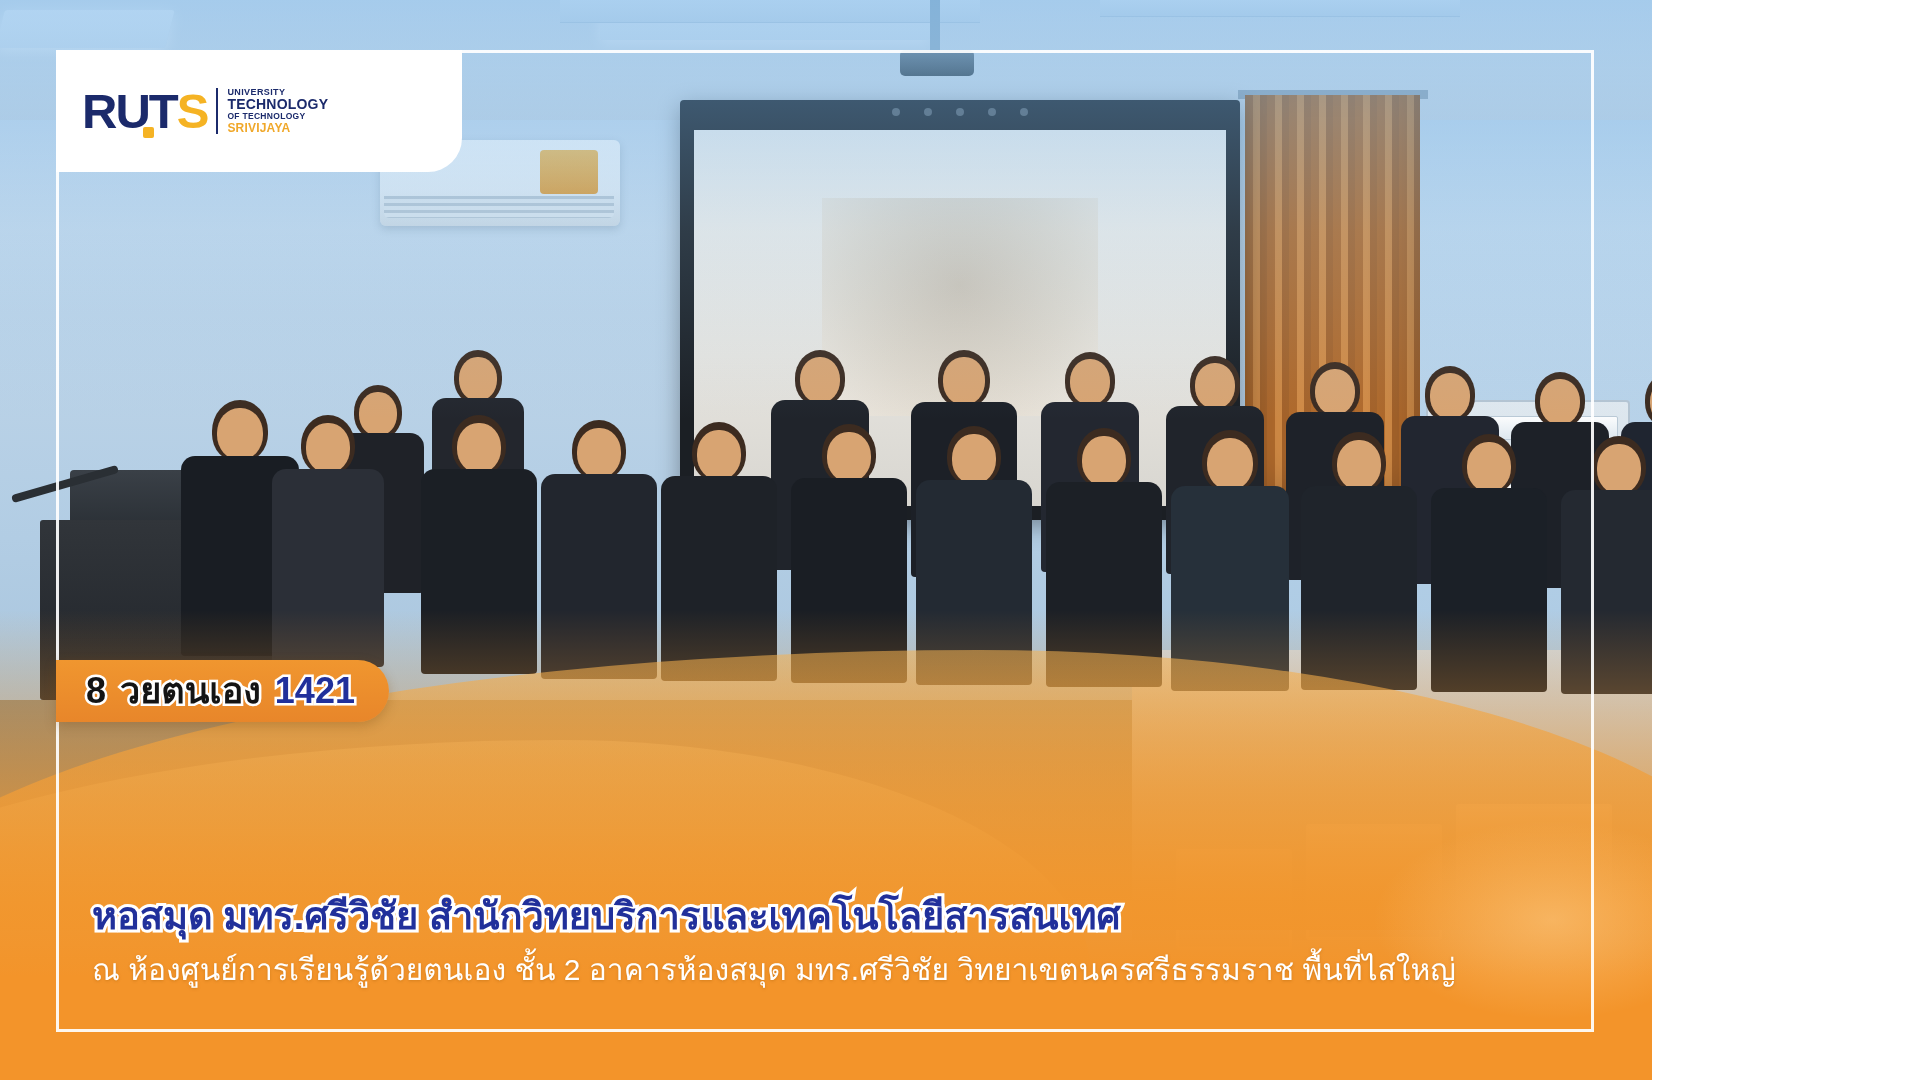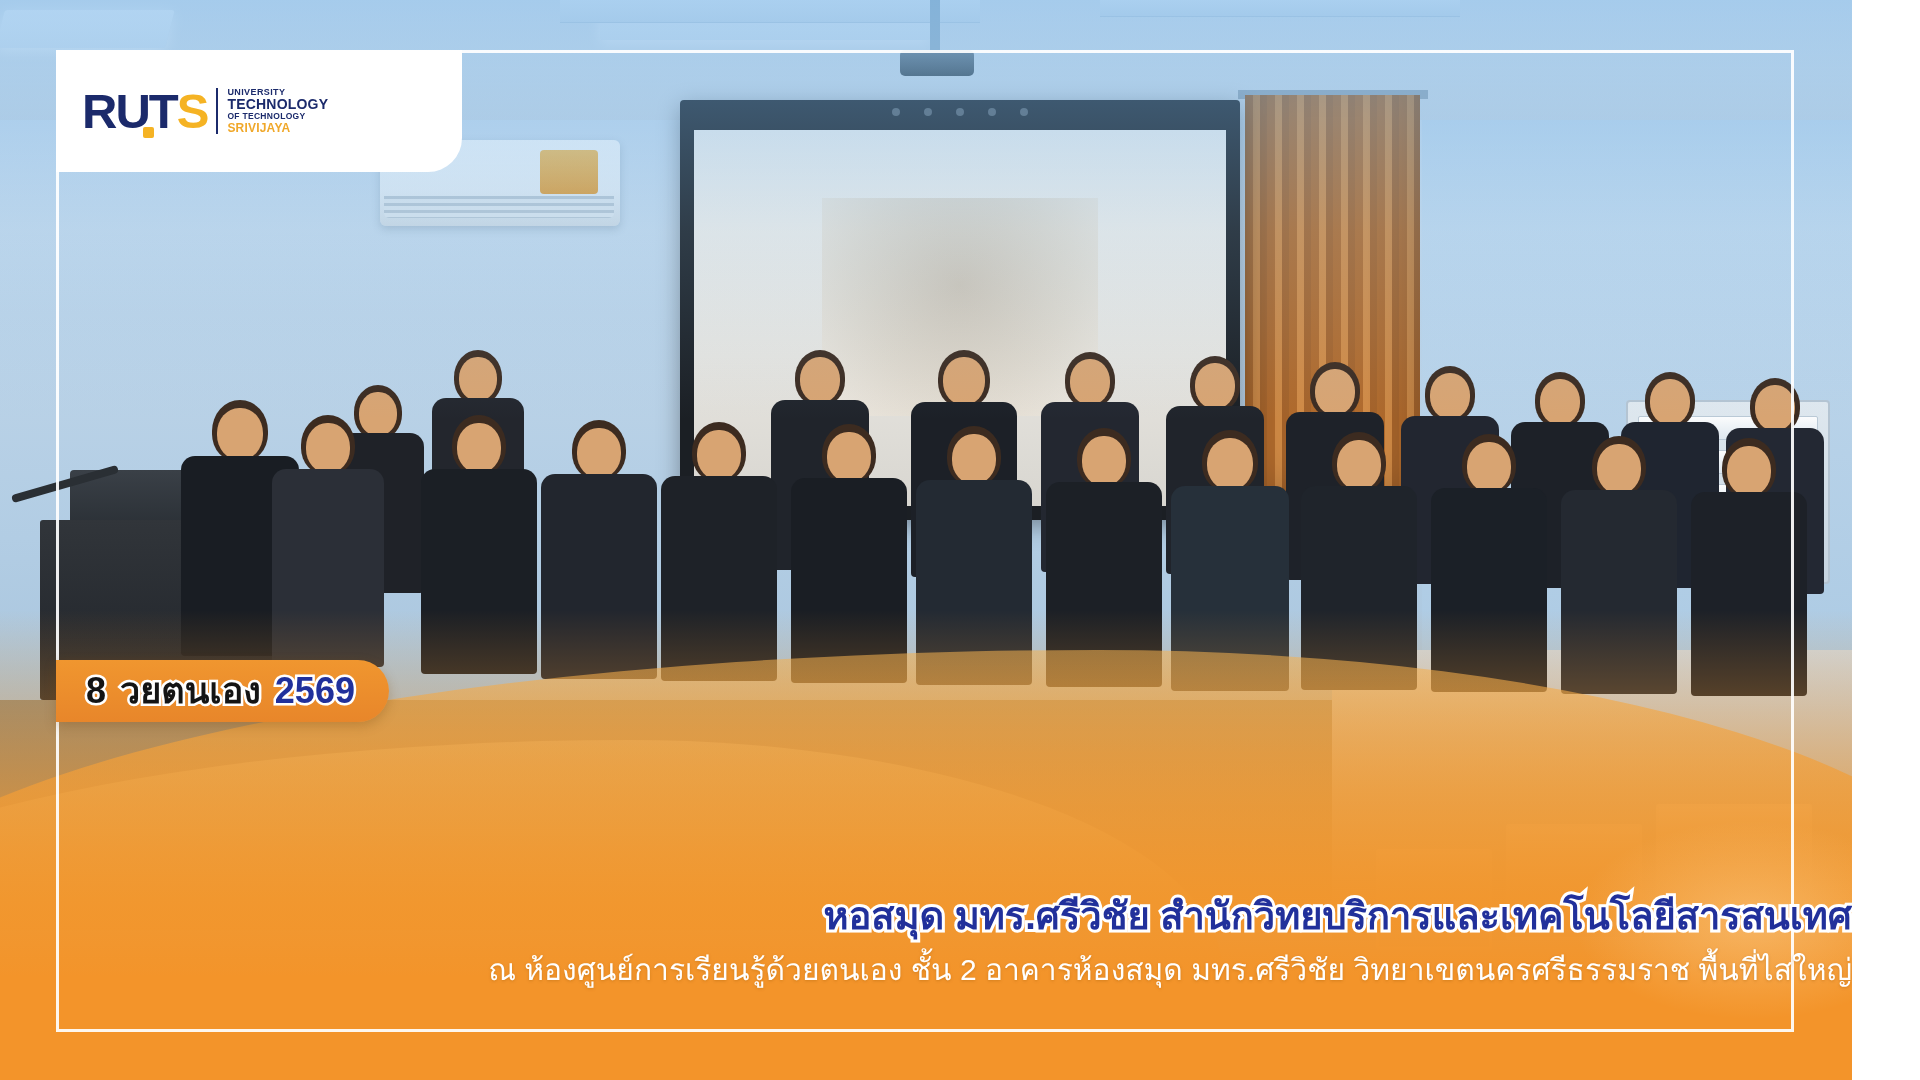--- a/index.html
+++ b/index.html
@@ -6,21 +6,21 @@
     margin: 0;
     padding: 0;
     background: #ffffff;
   }
   body {
     font-family: "Liberation Sans", "DejaVu Sans", sans-serif;
   }
 
   #poster {
     position: relative;
-    width: 1852px;
+    width: 1652px;
     height: 1080px;
     overflow: hidden;
     background: #bcd6ee;
   }
 
   
   .photo {
     position: absolute;
     inset: 0;
     overflow: hidden;
@@ -347,21 +347,21 @@
     -webkit-text-stroke: 5px #ffffff;
     paint-order: stroke fill;
     line-height: 1;
   }
 
   
   .headline {
     position: absolute;
     left: 0; right: 0;
     bottom: 88px;
-    text-align: right;
+    text-align: left;
     padding-left: 92px;
     box-sizing: border-box;
   }
   .hl-line {
     font-family: "Liberation Sans", "DejaVu Sans", sans-serif;
     font-weight: bold;
     font-size: 38px;
     line-height: 1.28;
     color: #21309b;
     -webkit-text-stroke: 6px #ffffff;
@@ -583,21 +583,21 @@
         <div class="l4">SRIVIJAYA</div>
       </div>
     </div>
 
 
   </div>
 
   <div class="date-pill">
     <span class="date-day">8</span>
     <span class="date-month">วยตนเอง</span>
-    <span class="date-year">2569</span>
+    <span class="date-year">1421</span>
   </div>
 
   <div class="headline">
     <div class="hl-line l1">หอสมุด มทร.ศรีวิชัย สำนักวิทยบริการและเทคโนโลยีสารสนเทศ</div>
     <div class="hl-sub">ณ ห้องศูนย์การเรียนรู้ด้วยตนเอง ชั้น 2 อาคารห้องสมุด มทร.ศรีวิชัย วิทยาเขตนครศรีธรรมราช พื้นที่ไสใหญ่</div>
   </div>
 
 </div>
 
 </body></html>

